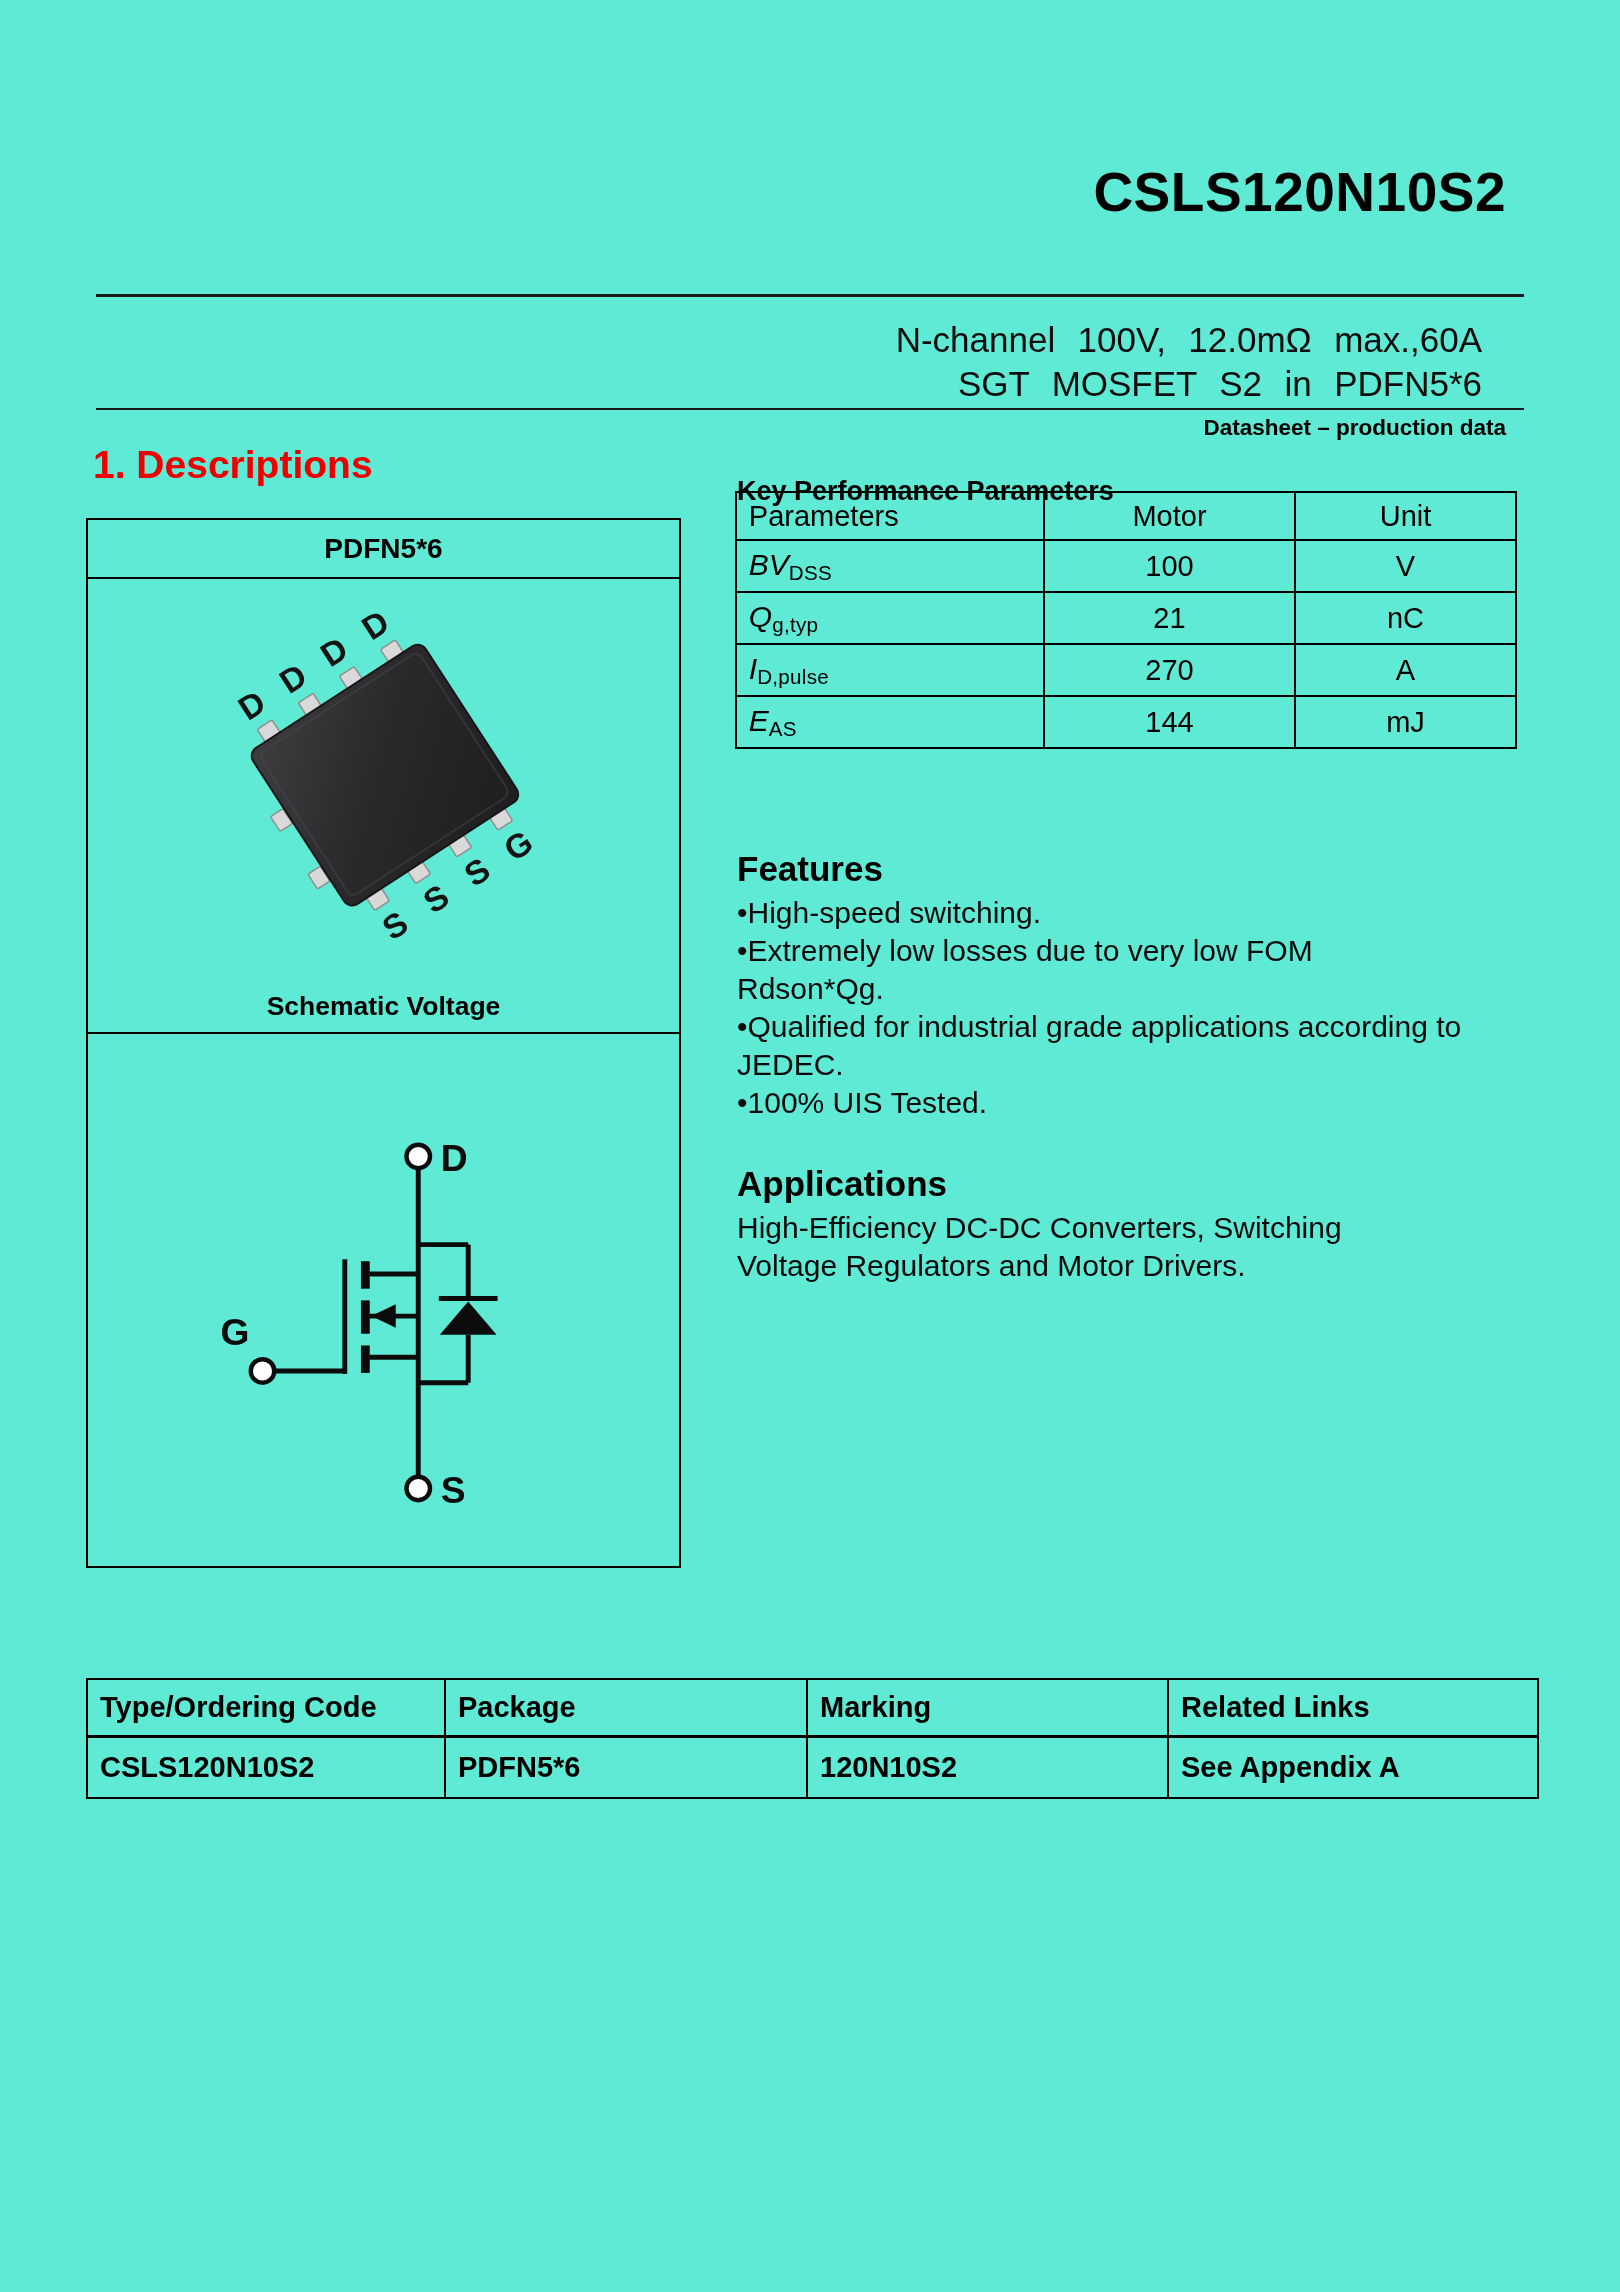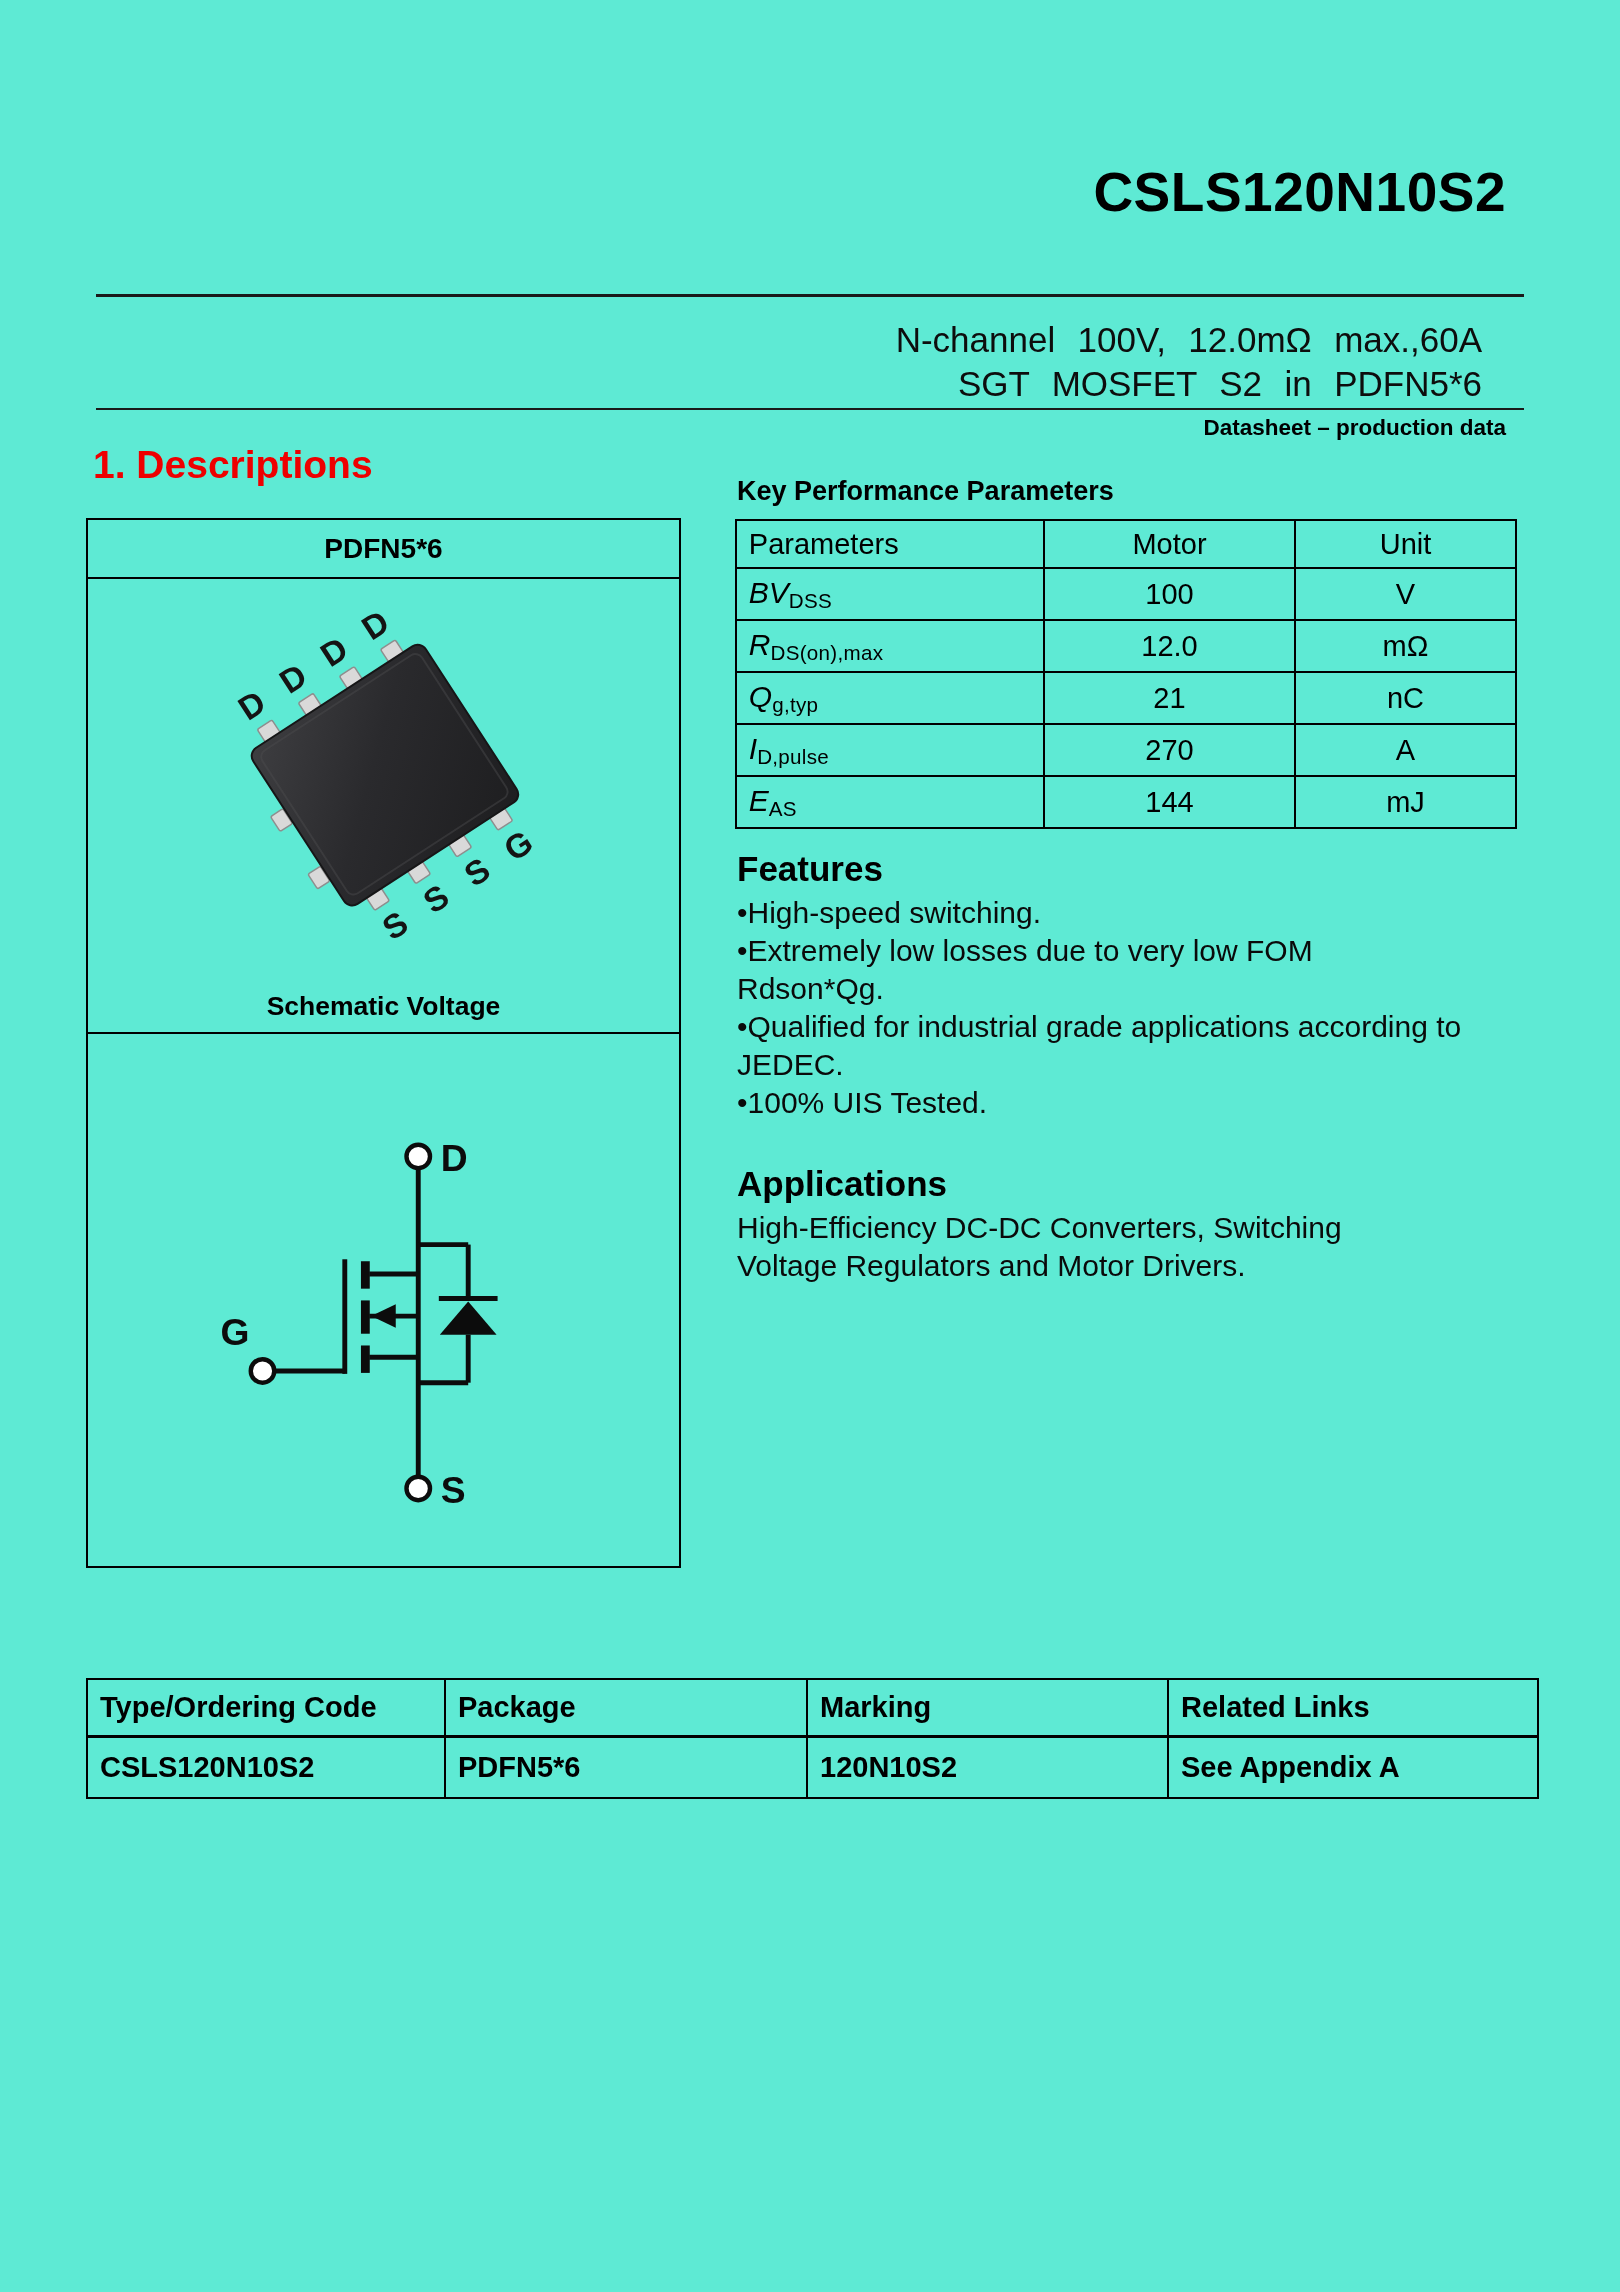--- a/index.html
+++ b/index.html
@@ -47,21 +47,21 @@
     font-size:26.5px; font-weight:bold;
   }
   .schem-area { position:relative; height:525px; }
   .pkg-area svg, .schem-area svg { position:absolute; left:0; top:0; }
   
   .kpp-title {
     position:absolute; left:737px; top:476px;
     font-size:27px; font-weight:bold;
   }
   table.kpp {
-    position:absolute; left:735px; top:519px; width:779px;
+    position:absolute; left:735px; top:491px; width:779px;
     border-collapse:collapse; table-layout:fixed;
     border:2.9px solid #000; font-size:29px;
   }
   table.kpp th, table.kpp td { border:2px solid #000; padding:0; }
   table.kpp th { font-weight:normal; height:46px; }
   table.kpp td { height:50px; }
   table.kpp .c-param { text-align:left; padding-left:11.8px; }
   table.kpp .c-mid  { text-align:center; }
   .psym { font-style:italic; font-size:30px; }
   .psub { font-size:20.6px; vertical-align:-4.9px; letter-spacing:0.3px; }
@@ -207,25 +207,20 @@
         <th class="c-mid">Unit</th>
       </tr>
     </thead>
     <tbody>
       <tr>
         <td class="c-param"><span class="psym">BV</span><span class="psub">DSS</span></td>
         <td class="c-mid">100</td>
         <td class="c-mid">V</td>
       </tr>
       <tr>
-        <td class="c-param"><span class="psym">R</span><span class="psub">DS(on),max</span></td>
-        <td class="c-mid">12.0</td>
-        <td class="c-mid">mΩ</td>
-      </tr>
-      <tr>
         <td class="c-param"><span class="psym">Q</span><span class="psub">g,typ</span></td>
         <td class="c-mid">21</td>
         <td class="c-mid">nC</td>
       </tr>
       <tr>
         <td class="c-param"><span class="psym">I</span><span class="psub">D,pulse</span></td>
         <td class="c-mid">270</td>
         <td class="c-mid">A</td>
       </tr>
       <tr>

